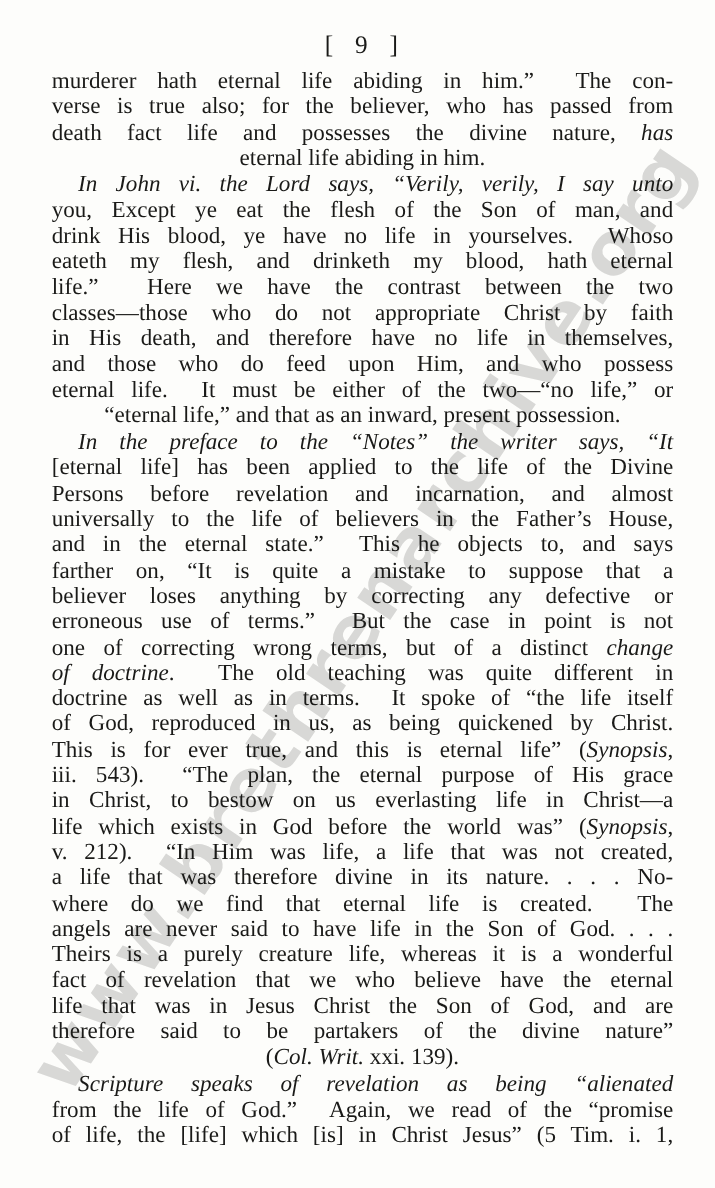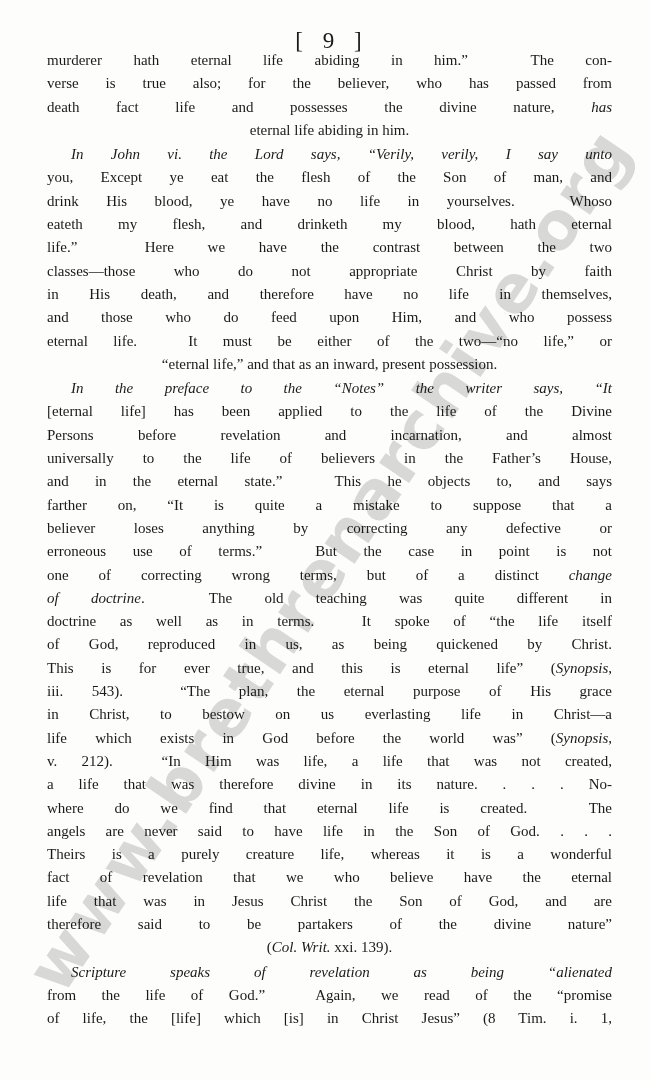--- a/index.html
+++ b/index.html
@@ -16,22 +16,22 @@
   .header {
     position: absolute;
     top: 28px; left: 47px; width: 565px; height: 26px;
     text-align: center;
     font-size: 23px;
     letter-spacing: 2px;
     word-spacing: 10px;
   }
   .text {
     position: absolute;
-    top: 49px; left: 47px; width: 565px;
-    font-size: 15px;
+    top: 62px; left: 47px; width: 565px;
+    font-size: 21px;
   }
   .para { margin: 0; }
   .para + .para { margin-top: 1px; }
   .line {
     height: 23.3px;
     line-height: 23.3px;
     text-align: center;
   }
   .line.just {
     text-align: justify;
@@ -102,16 +102,16 @@
         <div class="line just"><span>angels are never said to have life in the Son of God.&nbsp;.&nbsp;.&nbsp;.</span></div>
         <div class="line just"><span>Theirs is a purely creature life, whereas it is a wonderful</span></div>
         <div class="line just"><span>fact of revelation that we who believe have the eternal</span></div>
         <div class="line just"><span>life that was in Jesus Christ the Son of God, and are</span></div>
         <div class="line just"><span>therefore said to be partakers of the divine nature”</span></div>
         <div class="line"><span>(</span><span class="it">Col. Writ.</span><span> xxi. 139).</span></div>
       </div>
       <div class="para">
         <div class="line just indent"><span>Scripture speaks of revelation as being “alienated</span></div>
         <div class="line just"><span>from the life of God.”&nbsp; Again, we read of the “promise</span></div>
-        <div class="line just"><span>of life, the [life] which [is] in Christ Jesus” (8 Tim. i. 1,</span></div>
+        <div class="line just"><span>of life, the [life] which [is] in Christ Jesus” (5 Tim. i. 1,</span></div>
       </div>
     </div>
 </div>
 
 </body></html>

